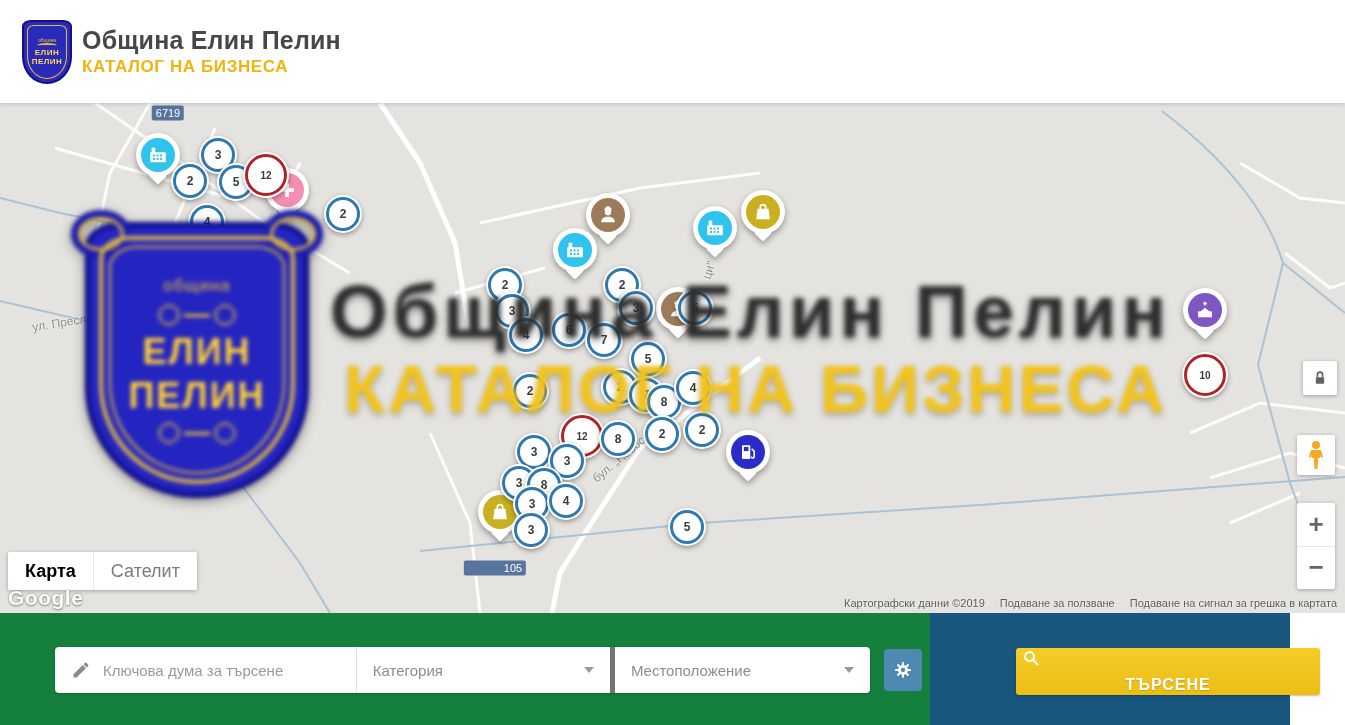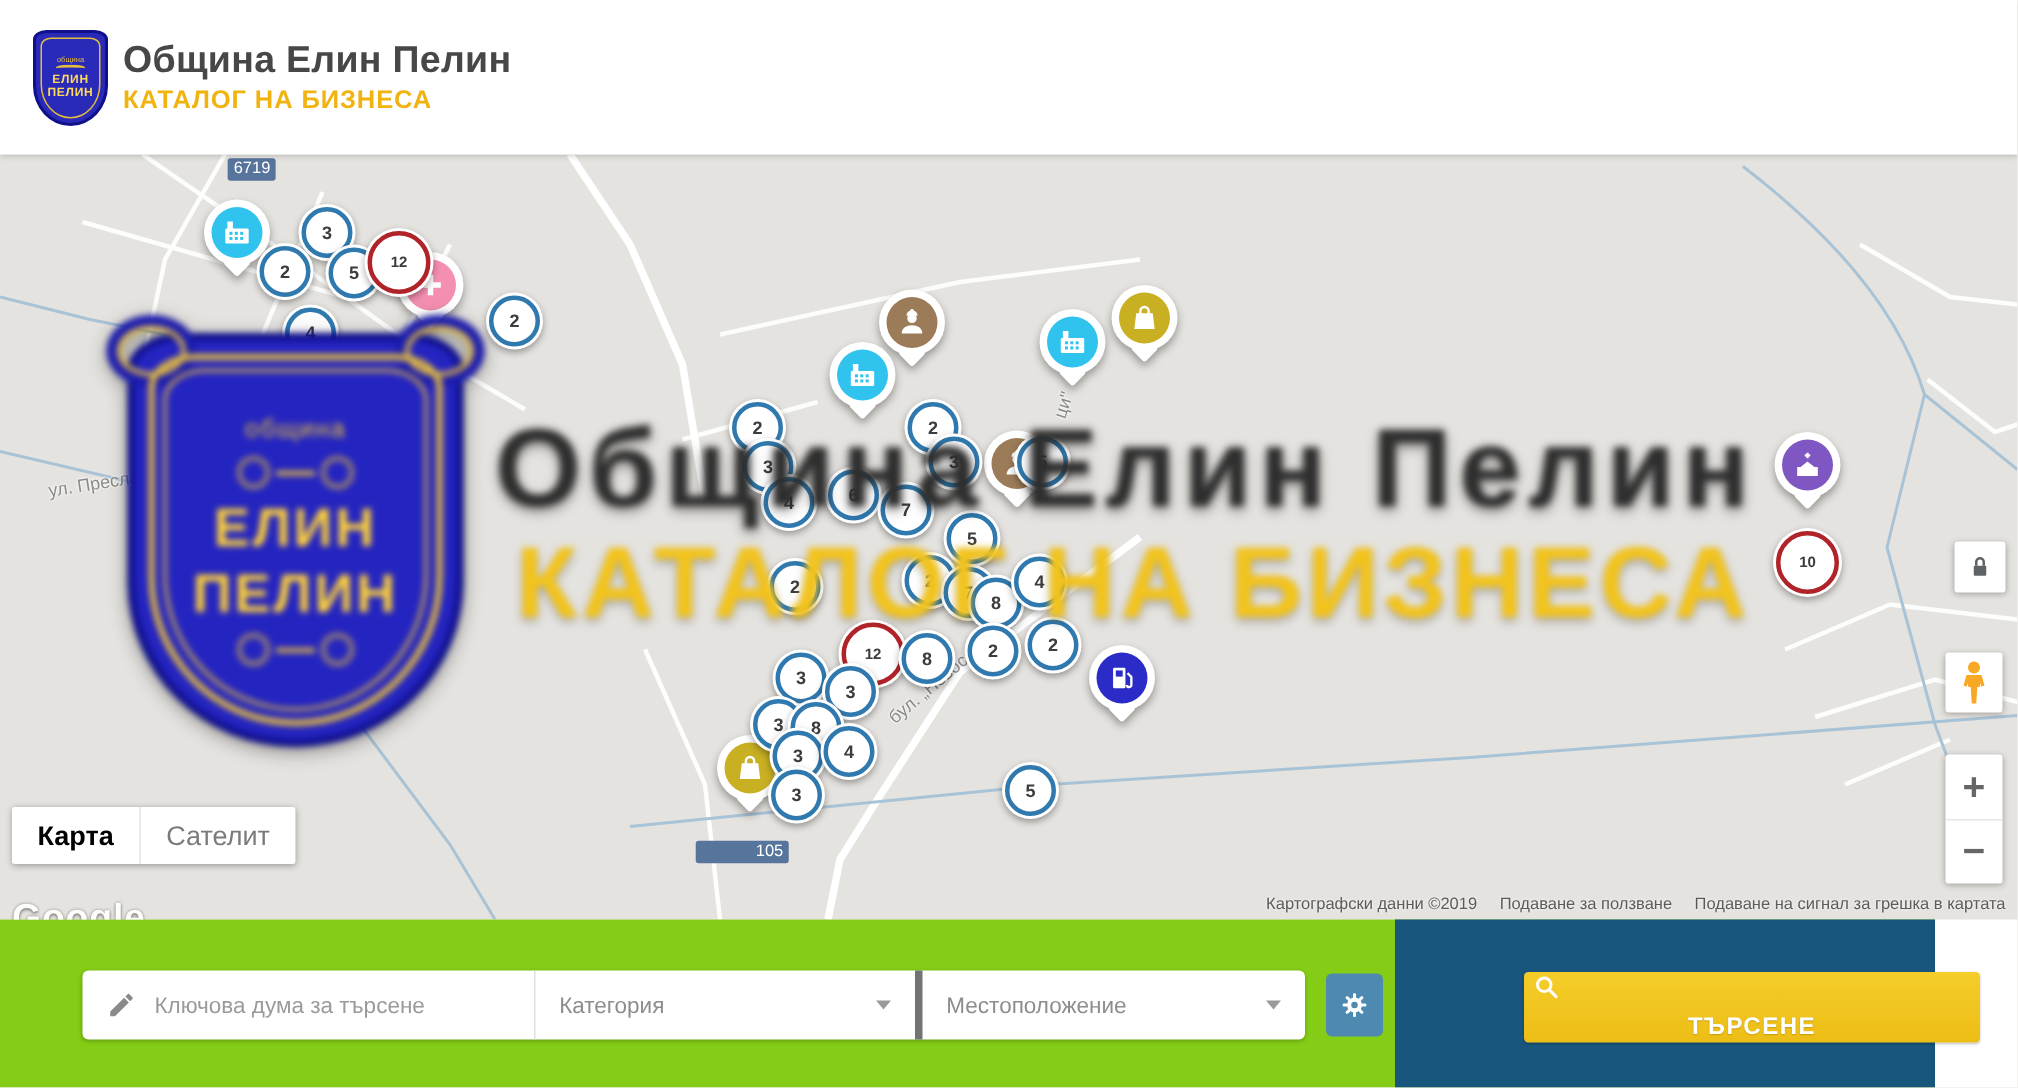--- a/index.html
+++ b/index.html
@@ -68,43 +68,43 @@
   .wm-orn i{width:16px;height:16px;border:3px double #e5bd3e;border-radius:50%;}
   .wm-orn b{width:26px;height:0;border-top:3px solid #e5bd3e;}
   .wm-line1{position:absolute;left:330px;top:166px;width:885px;z-index:6;
             font-size:74px;font-weight:bold;color:#2e2e2e;letter-spacing:5px;white-space:nowrap;
             filter:blur(2.6px);text-shadow:0 3px 7px rgba(0,0,0,.45);}
   .wm-line2{position:absolute;left:344px;top:247px;width:850px;z-index:6;
             font-size:67px;font-weight:bold;color:#f2c31c;letter-spacing:3px;white-space:nowrap;
             filter:blur(2.2px);text-shadow:0 3px 6px rgba(0,0,0,.3);}
 
   
-  .maptype{position:absolute;left:8px;top:435px;z-index:8;display:flex;
+  .maptype{position:absolute;left:8px;top:449px;z-index:8;display:flex;
            box-shadow:0 1px 4px rgba(0,0,0,.3);border-radius:2px;overflow:hidden;}
   .maptype div{background:#fff;height:38px;display:flex;align-items:center;padding:0 17px;
                font-size:18px;cursor:pointer;}
   .maptype .active{font-weight:600;color:#000;}
   .maptype .inactive{color:#7b7b7b;border-left:1px solid #e6e6e6;}
-  .glogo{position:absolute;left:8px;top:495px;z-index:8;font-size:25px;font-weight:bold;color:#fff;
+  .glogo{position:absolute;left:8px;top:483px;z-index:8;font-size:21px;font-weight:bold;color:#fff;
          opacity:.9;letter-spacing:.5px;text-shadow:0 0 2px rgba(68,68,68,.6),0 1px 2px rgba(68,68,68,.5);cursor:pointer;}
   .attrib{position:absolute;right:8px;top:494px;z-index:8;display:flex;gap:15px;font-size:11px;color:#5b5b5b;}
   .attrib span{text-shadow:0 0 2px #fff;}
   .attrib .lnk{cursor:pointer;}
   .sqbtn{position:absolute;background:#fff;box-shadow:0 1px 4px rgba(0,0,0,.3);border-radius:2px;
          display:flex;align-items:center;justify-content:center;cursor:pointer;z-index:8;}
   .lockbtn{left:1303px;top:258px;width:34px;height:34px;}
   .pegbtn{left:1297px;top:332px;width:38px;height:40px;}
   .zoomctl{position:absolute;left:1297px;top:400px;width:38px;height:86px;background:#fff;z-index:8;
            box-shadow:0 1px 4px rgba(0,0,0,.3);border-radius:2px;display:flex;flex-direction:column;}
   .zoomctl div{flex:1;display:flex;align-items:center;justify-content:center;font-size:26px;
                color:#666;cursor:pointer;font-weight:bold;}
   .zoomctl .zin{border-bottom:1px solid #e6e6e6;}
 
   
-  .searchbar{position:absolute;left:0;top:613px;width:1290px;height:112px;background:#84cc16;}
+  .searchbar{position:absolute;left:0;top:613px;width:1290px;height:112px;background:#15803d;}
   .search-panel-dark{position:absolute;right:0;top:0;width:360px;height:112px;background:#19567d;}
   .search-group{position:absolute;left:55px;top:34px;width:815px;height:46px;background:#fff;
                 border-radius:4px;display:flex;box-shadow:0 1px 3px rgba(0,0,0,.25);}
   .sfield{position:relative;display:flex;align-items:center;height:100%;}
   .sfield.f1{width:303px;}
   .sfield.f2{width:255px;border-left:1px solid #e0e0e0;}
   .sfield.f3{width:257px;border-left:5px solid #737373;}
   .sfield input{border:none;outline:none;background:transparent;width:100%;height:100%;
                 padding:0 10px 0 48px;font-size:15px;font-family:"Liberation Sans",sans-serif;color:#444;}
   .sfield input::placeholder{color:#9a9a9a;}

